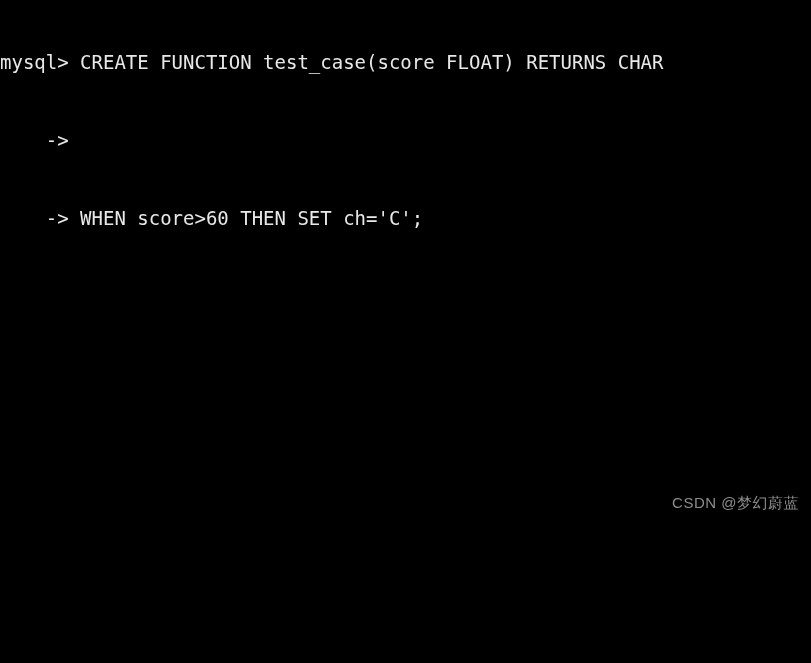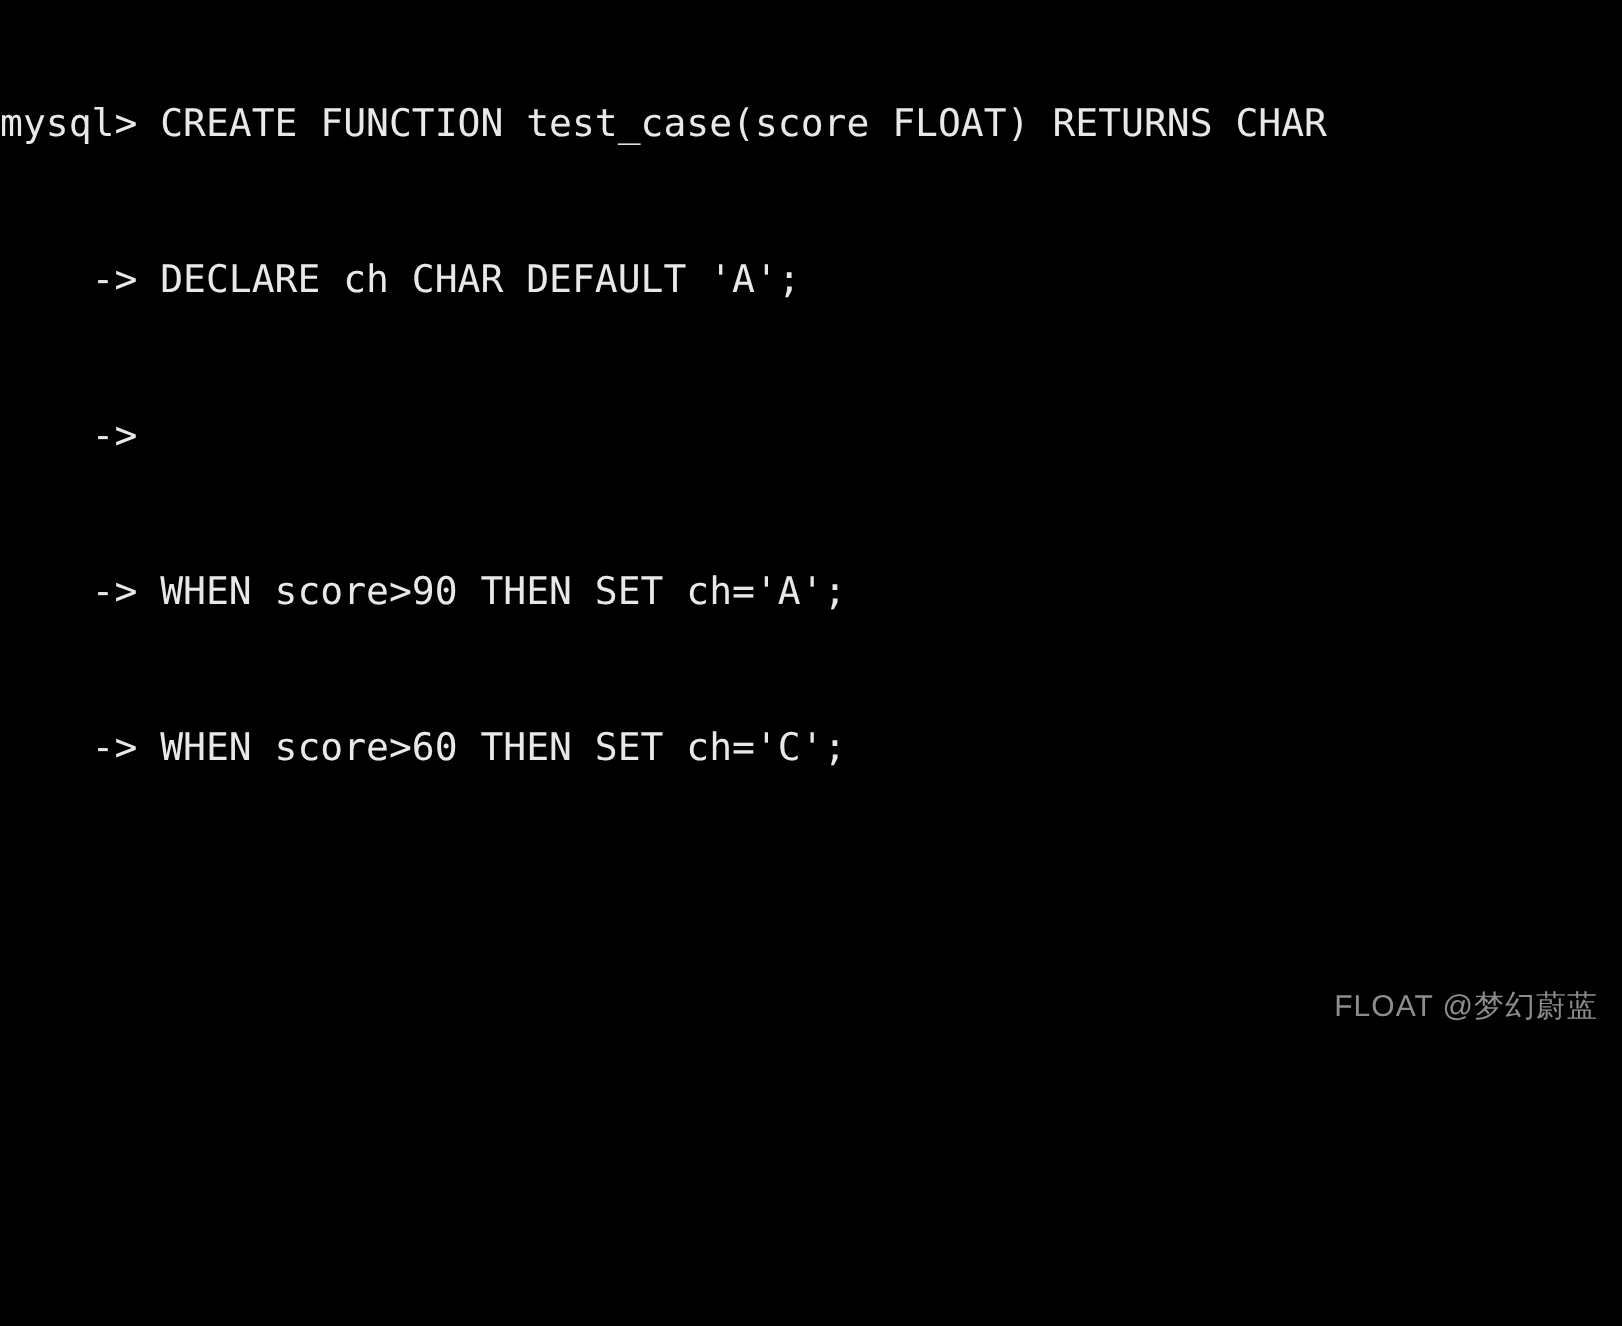--- a/index.html
+++ b/index.html
@@ -46,36 +46,34 @@
     white-space: pre;
     user-select: none;
   }
 </style>
 </head>
 <body>
 
 <div id="terminal">
   <div id="screen">
     <div class="line">mysql&gt; CREATE FUNCTION test_case(score FLOAT) RETURNS CHAR</div>
-    <div class="line">    -&gt; DECLARE ch CHAR DEFAULT 'A';</div>
     <div class="line">    -&gt; </div>
-    <div class="line">    -&gt; WHEN score&gt;90 THEN SET ch='A';</div>
     <div class="line">    -&gt; WHEN score&gt;60 THEN SET ch='C';</div>
     
     
     
     
     
     
     
     
     
     
     
     
     
     
     
     
     
   </div>
-  <div id="watermark">FLOAT @梦幻蔚蓝</div>
+  <div id="watermark">CSDN @梦幻蔚蓝</div>
 </div>
 
 </body></html>

